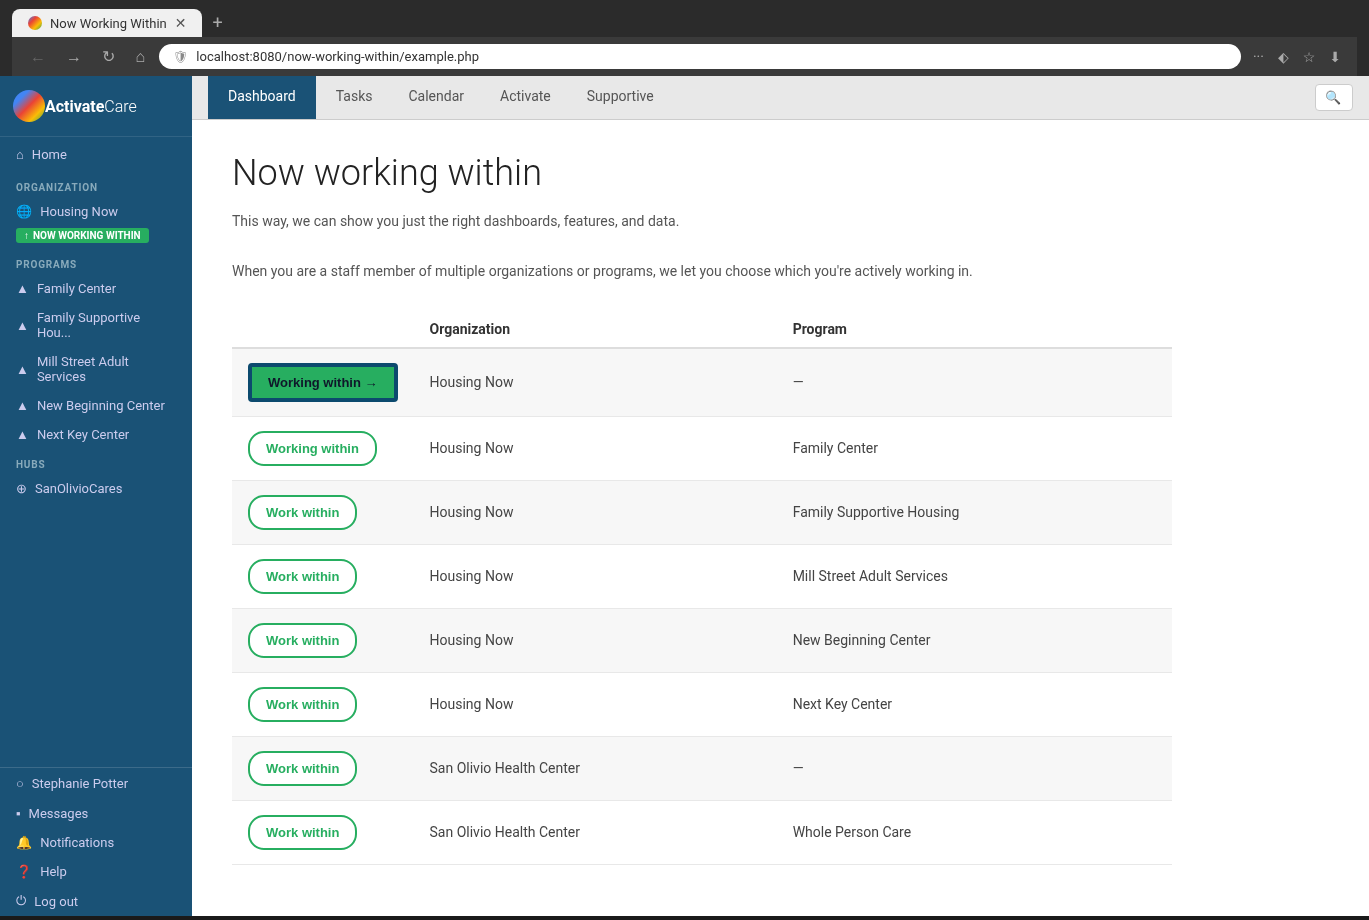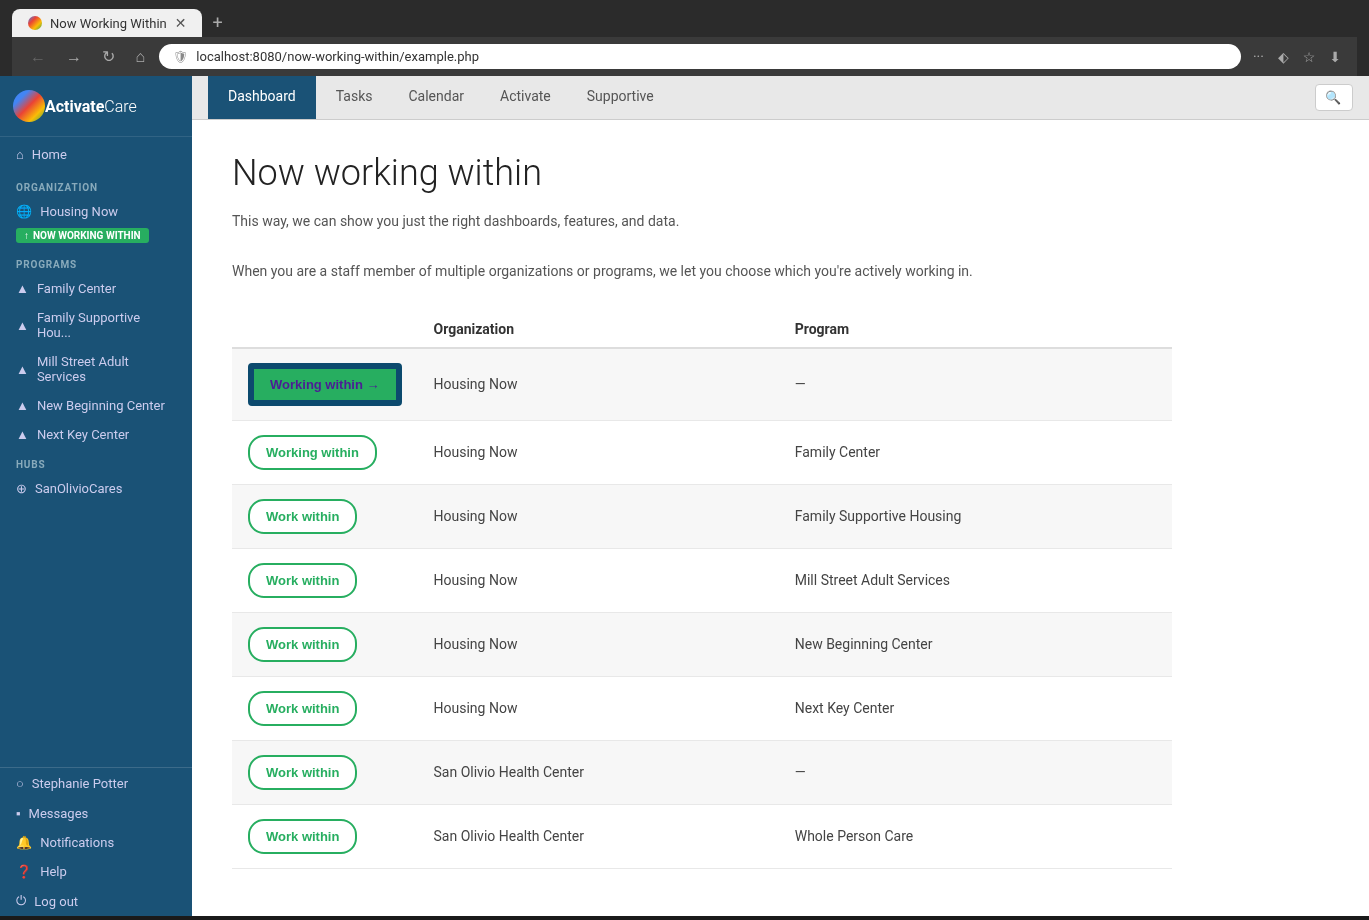--- a/index.html
+++ b/index.html
@@ -61,22 +61,22 @@
     .work-table { width: 100%; border-collapse: collapse; max-width: 940px; }
     .work-table thead th { padding: 10px 16px; text-align: left; font-size: 14px; font-weight: 700; color: #333; border-bottom: 2px solid #ddd; }
     .work-table thead th:first-child { width: 180px; }
     .work-table tbody tr { border-bottom: 1px solid #e8e8e8; }
     .work-table tbody tr:nth-child(odd) { background: #f7f7f7; }
     .work-table tbody tr:nth-child(even) { background: #fff; }
     .work-table tbody td { padding: 14px 16px; font-size: 14px; color: #444; vertical-align: middle; }
 
     .btn-working-within-active {
       background: #27ae60;
-      color: #4c1d95;
-      border: 6px solid #0c4a6e;
+      color: #0f172a;
+      border: 4px solid #0c4a6e;
       border-radius: 4px;
       padding: 8px 16px;
       font-size: 13px;
       font-weight: 600;
       cursor: pointer;
       white-space: nowrap;
       display: flex;
       align-items: center;
       gap: 6px;
     }

